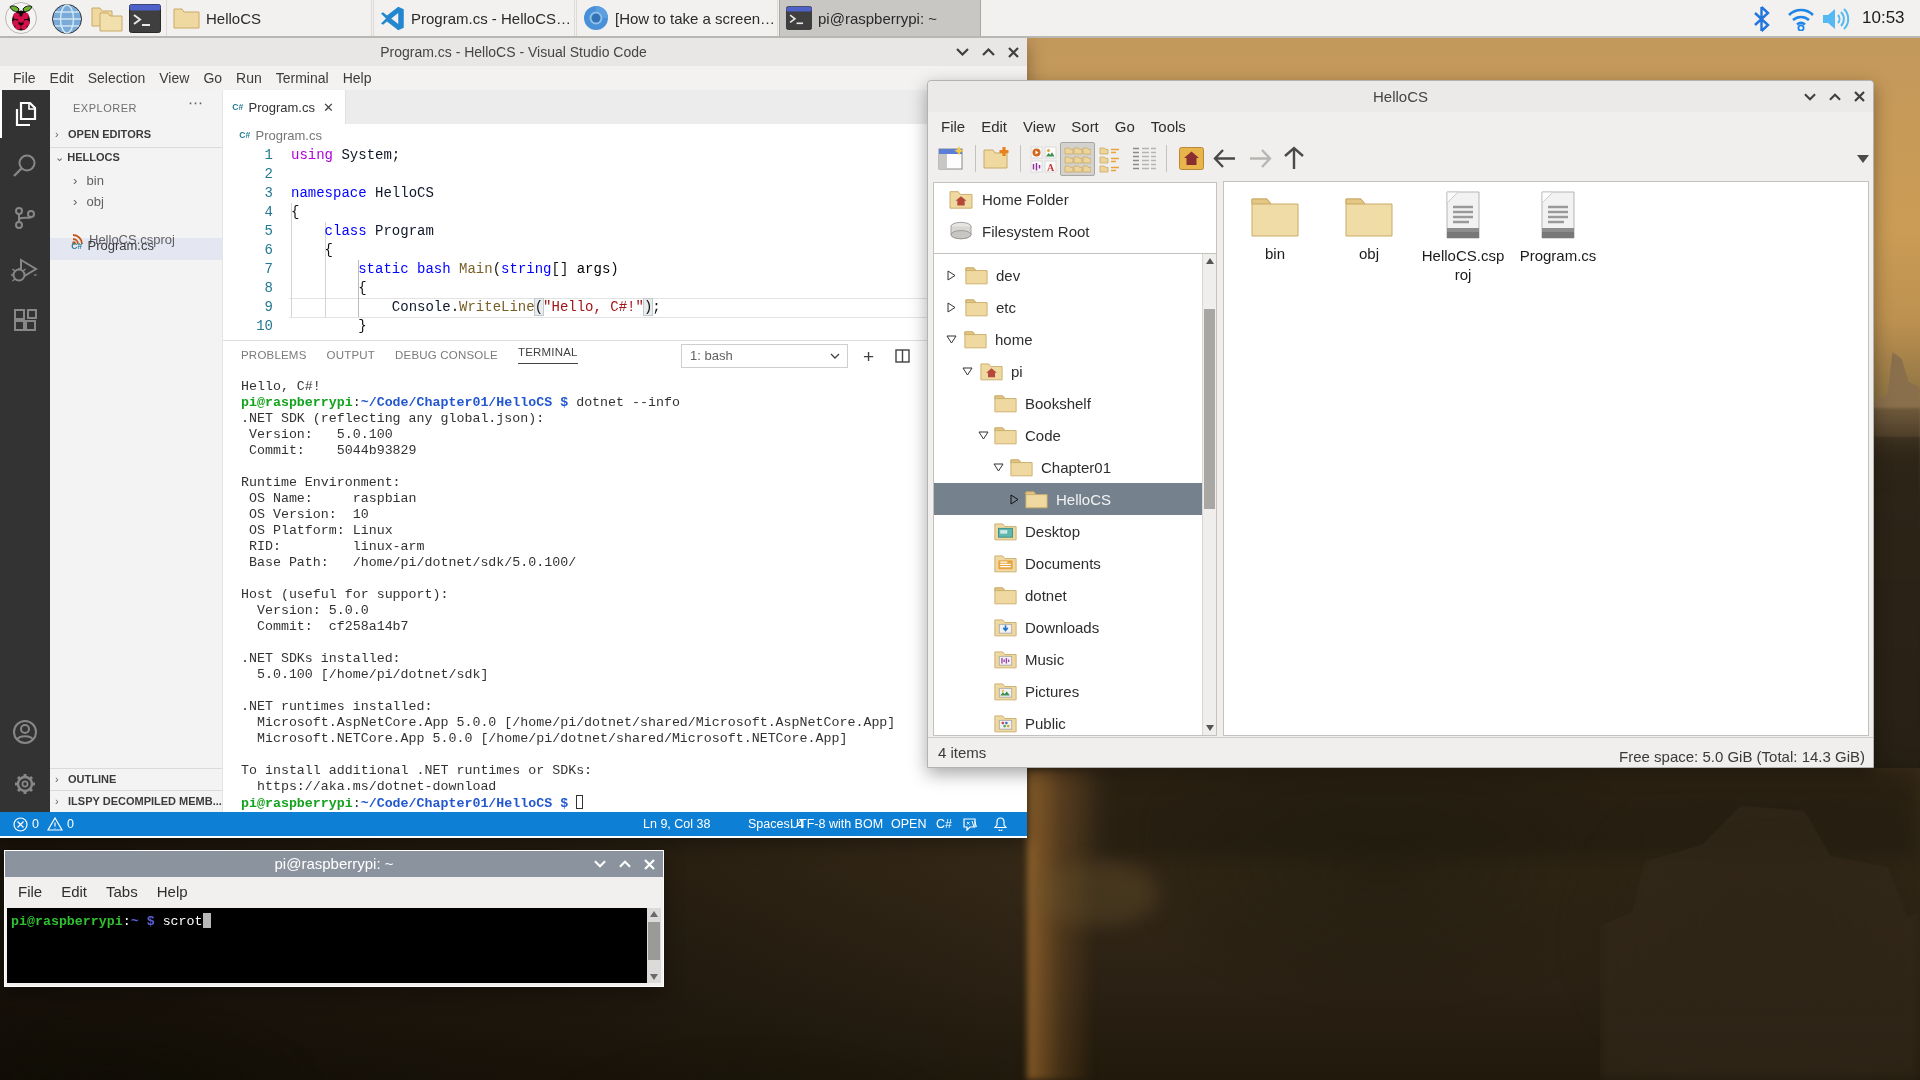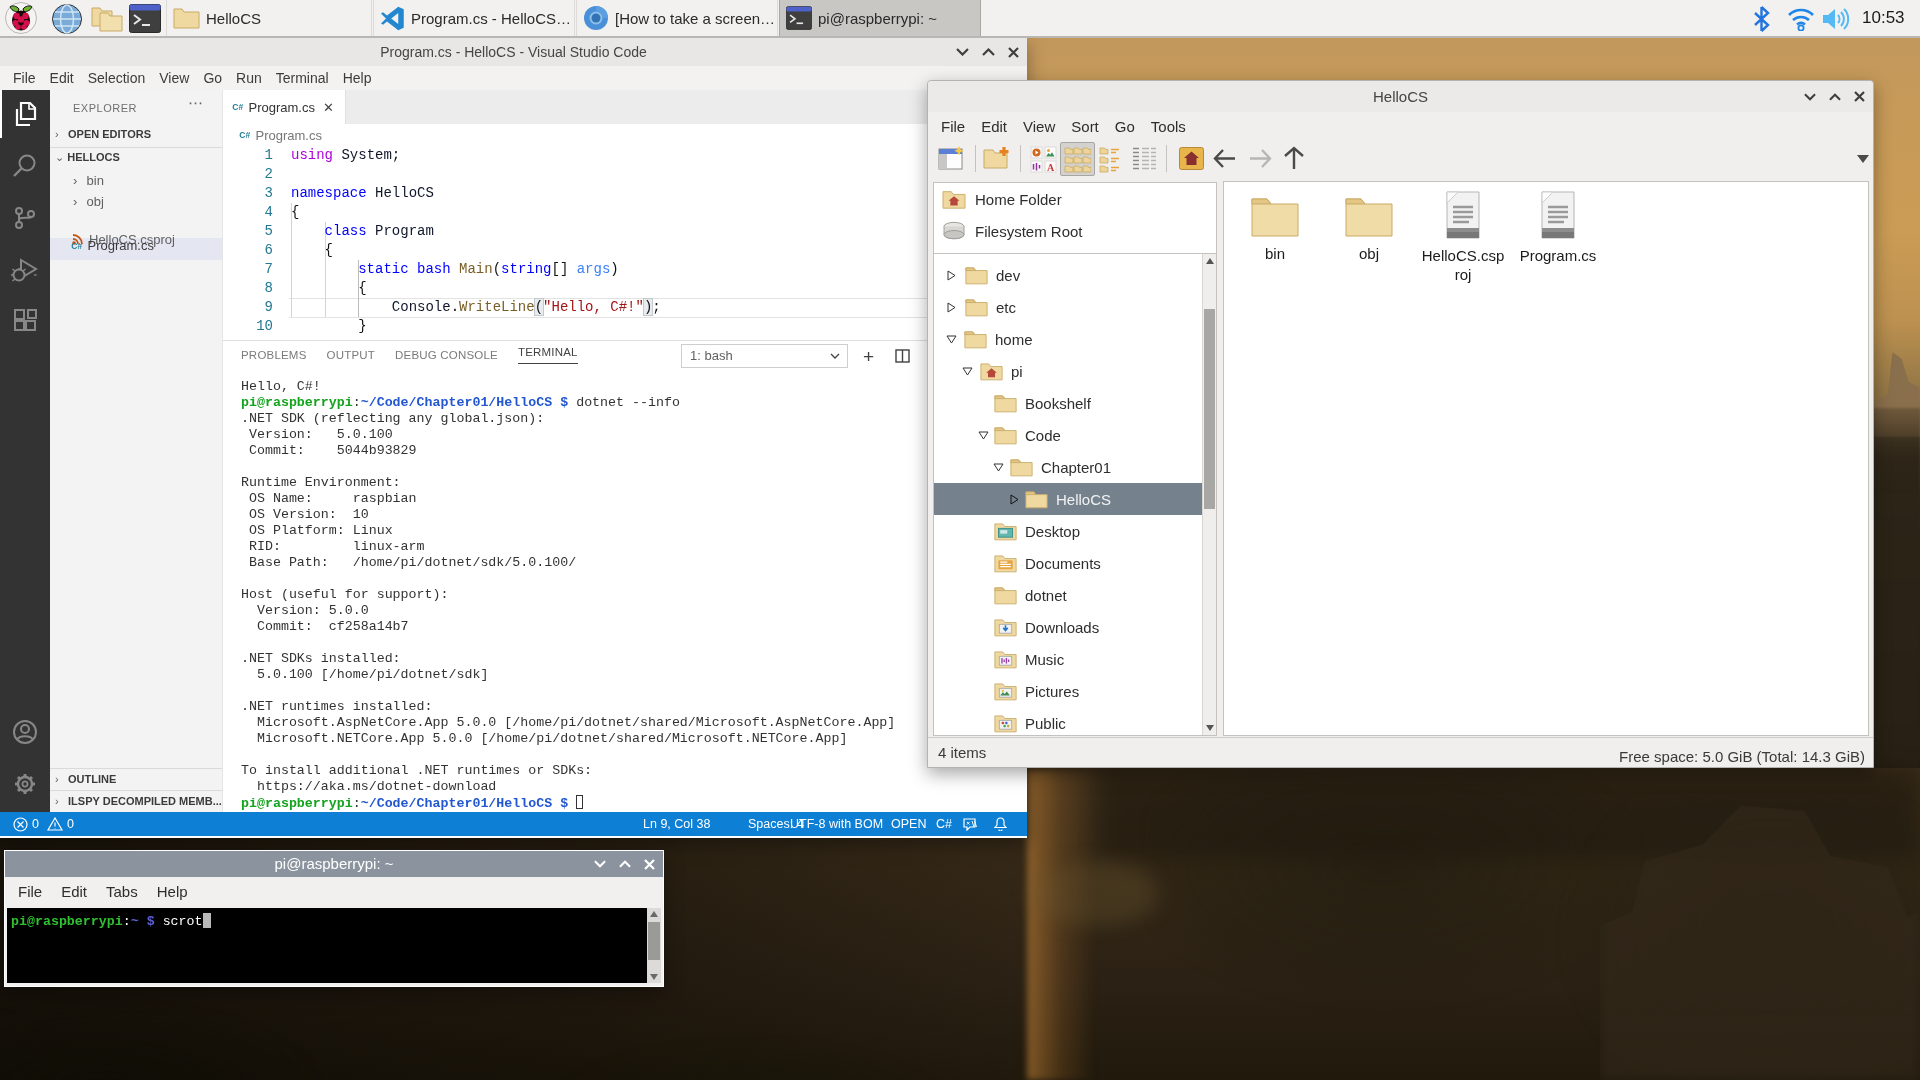--- a/index.html
+++ b/index.html
@@ -42,21 +42,21 @@
 #code { position:absolute; top:56px; left:0; right:0; height:194px; font-family:"Liberation Mono", monospace; font-size:14px; line-height:19px; white-space:pre; }
 #gutter { position:absolute; left:0; top:0; width:50px; text-align:right; color:#237893; }
 #codelines { position:absolute; left:68px; top:0; color:#111; }
 #panel { position:absolute; top:250px; left:0; right:0; bottom:0; border-top:1px solid #dfdfdf; background:#fff; overflow:hidden; }
 #paneltabs { height:28px; display:flex; align-items:center; padding-left:18px; font-size:11.5px; color:#7a7a7a; letter-spacing:.2px; }
 #term { position:absolute; top:28px; bottom:0; left:18px; right:0; padding-top:10px; font-family:"Liberation Mono", monospace; font-size:13.3px; line-height:16px; color:#333; white-space:pre; }
 #vs-status { position:absolute; left:0; bottom:2px; height:24px; width:100%; background:#0d7fd4; color:#fff; font-size:12.5px; display:flex; align-items:center; }
 .csicon { display:inline-block; font-size:9px; font-weight:bold; color:#267f99; transform:scale(.95); }
 .chev { color:#616161; font-weight:normal; display:inline-block; width:10px; }
 .chevd { color:#616161; font-weight:normal; display:inline-block; }
-.kw { color:#0000ff; } .kp { color:#af00db; } .ty { color:#0f172a; } .fn { color:#795e26; } .st { color:#a31515; } .pa { color:#3b82f6; }
+.kw { color:#0000ff; } .kp { color:#af00db; } .ty { color:#0f172a; } .fn { color:#795e26; } .st { color:#a31515; } .pa { color:#000000; }
 .tgreen { color:#14a31c; font-weight:bold; } .tblue { color:#2257cf; font-weight:bold; }
 .guide { position:absolute; width:1px; background:#d3d3d3; }
 
 
 #fm { left:927px; top:80px; width:947px; height:688px; background:#f0efed; border:1px solid #b5b3b0; border-radius:4px 4px 0 0; font-size:15px; color:#2e2e2e; }
 #fm-title { height:31px; background:#eceae8; border-radius:4px 4px 0 0; color:#444; font-size:15px; line-height:31px; }
 #fm-menu { height:28px; display:flex; align-items:center; padding-left:13px; }
 #fm-menu span { margin-right:16px; }
 #fm-toolbar { height:38px; display:flex; align-items:center; padding-left:8px; }
 #fm-content { position:absolute; top:97px; left:0; right:0; bottom:30px; }
@@ -405,21 +405,21 @@
     <svg class="abs" style="left:355px;top:6px;" width="22" height="25" viewBox="0 0 22 25">
       <path d="M2 10 L11 2 L20 10 M11 2 V23" fill="none" stroke="#4a4a4a" stroke-width="2.4"></path>
     </svg>
 
     <svg class="abs" style="left:929px;top:15px;" width="12" height="8" viewBox="0 0 12 8">
         <path d="M0 0 H12 L6 8 Z" fill="#4a4a4a"></path>
       </svg>
   </div>
   <div id="fm-content">
 
-    <div class="pane" style="left:5px;top:4px;width:284px;height:78px;">
+    <div class="pane" style="left:5px;top:4px;width:284px;height:78px;padding-left:7px;">
       <div style="display:flex;align-items:center;height:32px;padding-left:8px;">
         <svg width="24" height="22" viewBox="0 0 26 24" style="margin-right:9px;">
           <path d="M1 4 L10 4 L12 7 L25 7 L25 22 L1 22 Z" fill="#efd9a0" stroke="#c9aa66"></path>
           <path d="M13 9 L19 14 H17 V19 H9 V14 H7 Z" fill="#b5483a"></path>
         </svg>Home Folder</div>
       <div style="display:flex;align-items:center;height:32px;padding-left:8px;">
         <svg width="24" height="20" viewBox="0 0 26 22" style="margin-right:9px;">
           <ellipse cx="13" cy="6" rx="11" ry="4.5" fill="#e8e6e3" stroke="#9a9895"></ellipse>
           <path d="M2 6 V15 A 11 4.5 0 0 0 24 15 V6" fill="#d8d6d3" stroke="#9a9895"></path>
           <ellipse cx="13" cy="15" rx="11" ry="4.5" fill="#c8c6c3" stroke="#9a9895"></ellipse>

